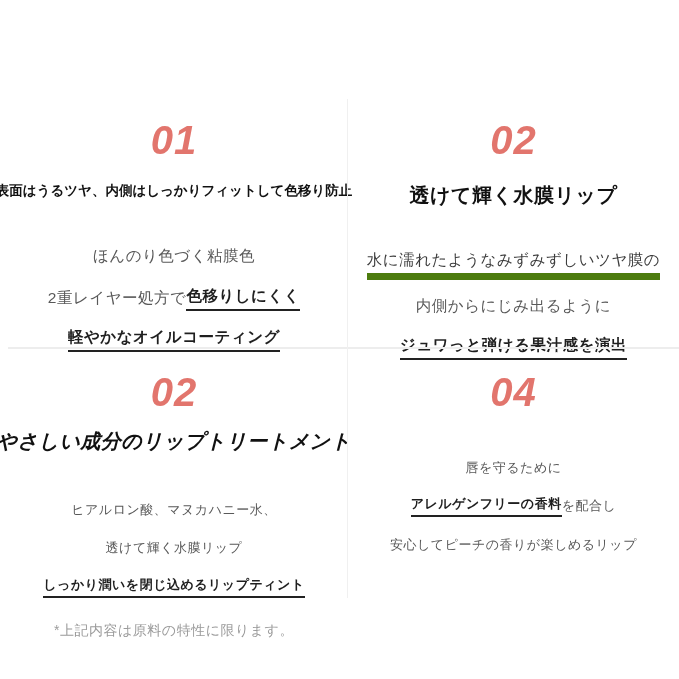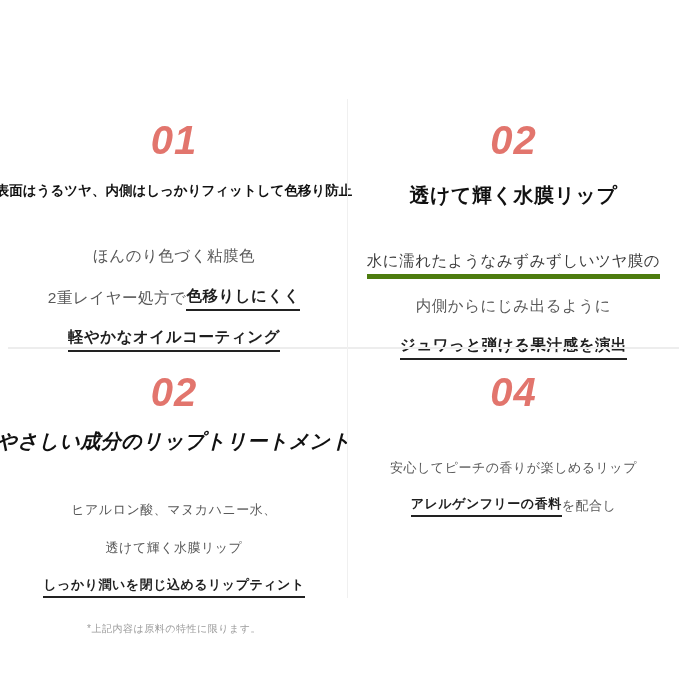--- a/index.html
+++ b/index.html
@@ -73,27 +73,27 @@
   .seg { white-space: pre; }
   .seg-plain { color: #595959; }
   .seg-em {
     color: #1f1f1f;
     font-weight: bold;
     border-bottom: 2px solid #222222;
     padding-bottom: 2px;
   }
   .seg-u {
     color: #3c3c3c;
-    border-bottom: 5px solid #4d7c0f;
+    border-bottom: 7px solid #4d7c0f;
     padding-bottom: 2px;
   }
 
   .footnote {
     margin-top: 9px;
-    font-size: 10px;
+    font-size: 14px;
     color: #9b9b9b;
     letter-spacing: 0.5px;
   }
 
   .divider-h {
     position: absolute;
     top: 347px;
     left: 8px;
     width: 671px;
     height: 2px;
@@ -164,23 +164,26 @@
             <span class="seg seg-em">しっかり潤いを閉じ込めるリップティント</span>
           </p>
       </div>
       <div class="footnote">*上記内容は原料の特性に限ります。</div>
     </section>
 
     <section class="cell cell-bottom">
       <div class="num">04</div>
       <div class="body">
         <p class="line">
-            <span class="seg seg-plain">安心してピーチの香りが楽しめるリップ</span>
+            <span class="seg seg-plain">唇を守るために</span>
           </p>
         <p class="line">
             <span class="seg seg-em">アレルゲンフリーの香料</span>
             <span class="seg seg-plain">を配合し</span>
+          </p>
+        <p class="line">
+            <span class="seg seg-plain">安心してピーチの香りが楽しめるリップ</span>
           </p>
       </div>
     </section>
 
   </div>
 </div>
 
 </body></html>

